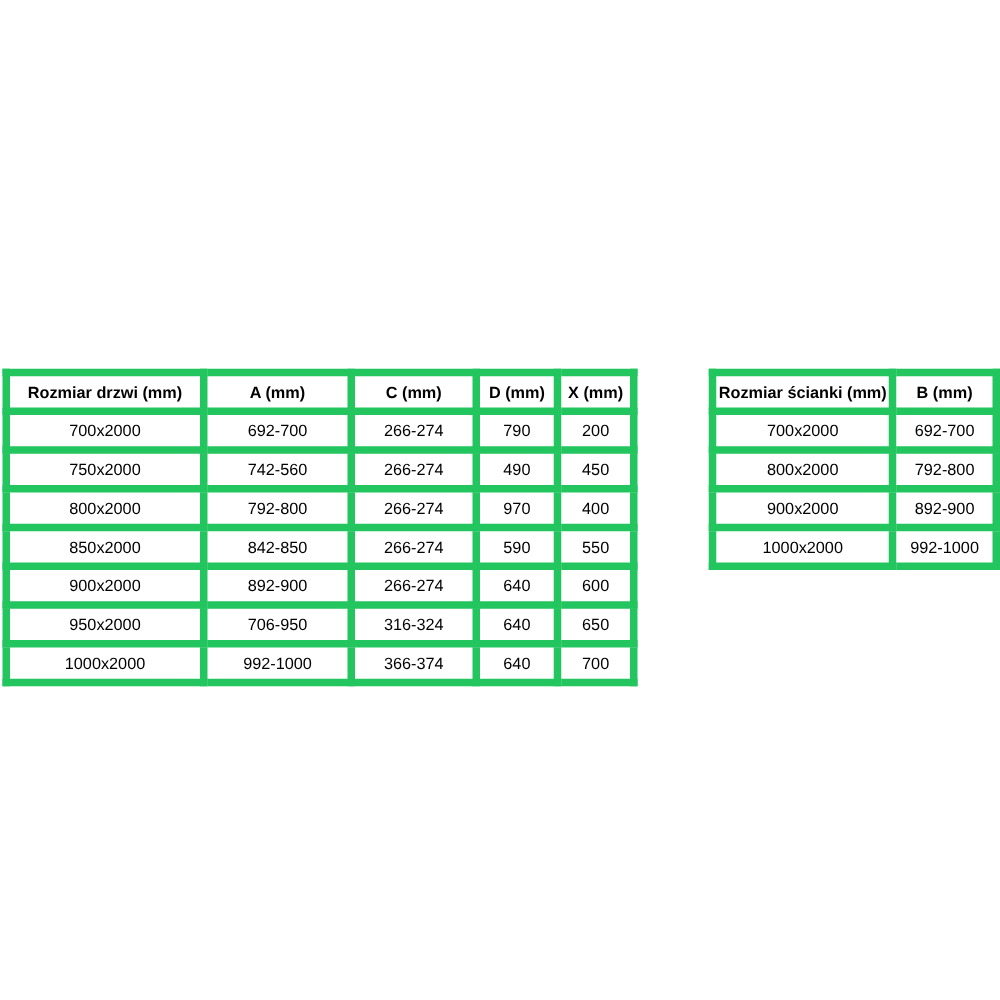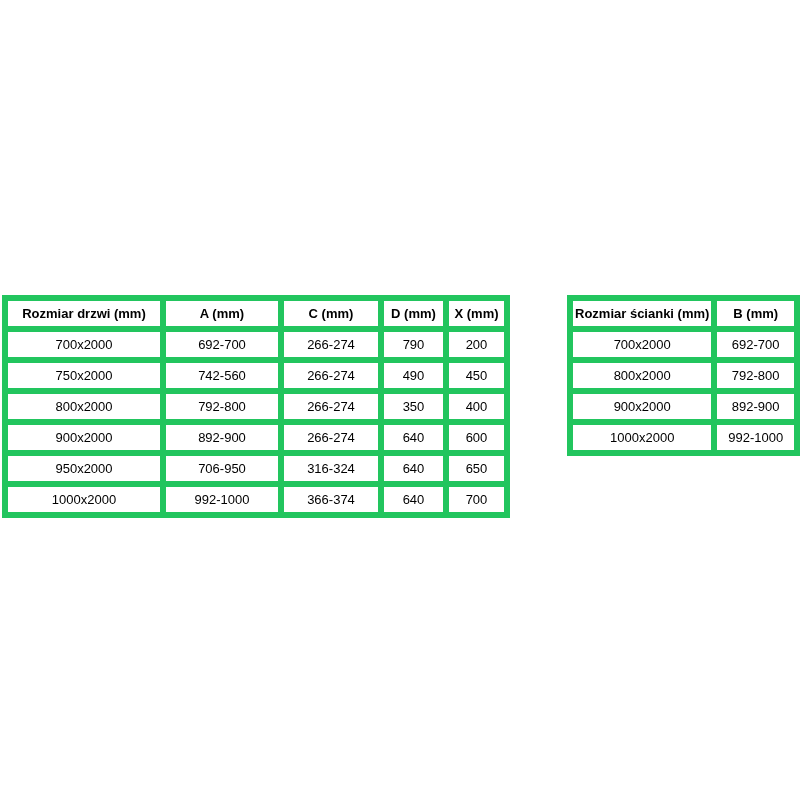--- a/index.html
+++ b/index.html
@@ -73,22 +73,29 @@
           <td>750x2000</td>
           <td>742-560</td>
           <td>266-274</td>
           <td>490</td>
           <td>450</td>
         </tr>
         <tr>
           <td>800x2000</td>
           <td>792-800</td>
           <td>266-274</td>
-          <td>350</td>
+          <td>970</td>
           <td>400</td>
+        </tr>
+        <tr>
+          <td>850x2000</td>
+          <td>842-850</td>
+          <td>266-274</td>
+          <td>590</td>
+          <td>550</td>
         </tr>
         <tr>
           <td>900x2000</td>
           <td>892-900</td>
           <td>266-274</td>
           <td>640</td>
           <td>600</td>
         </tr>
         <tr>
           <td>950x2000</td>

